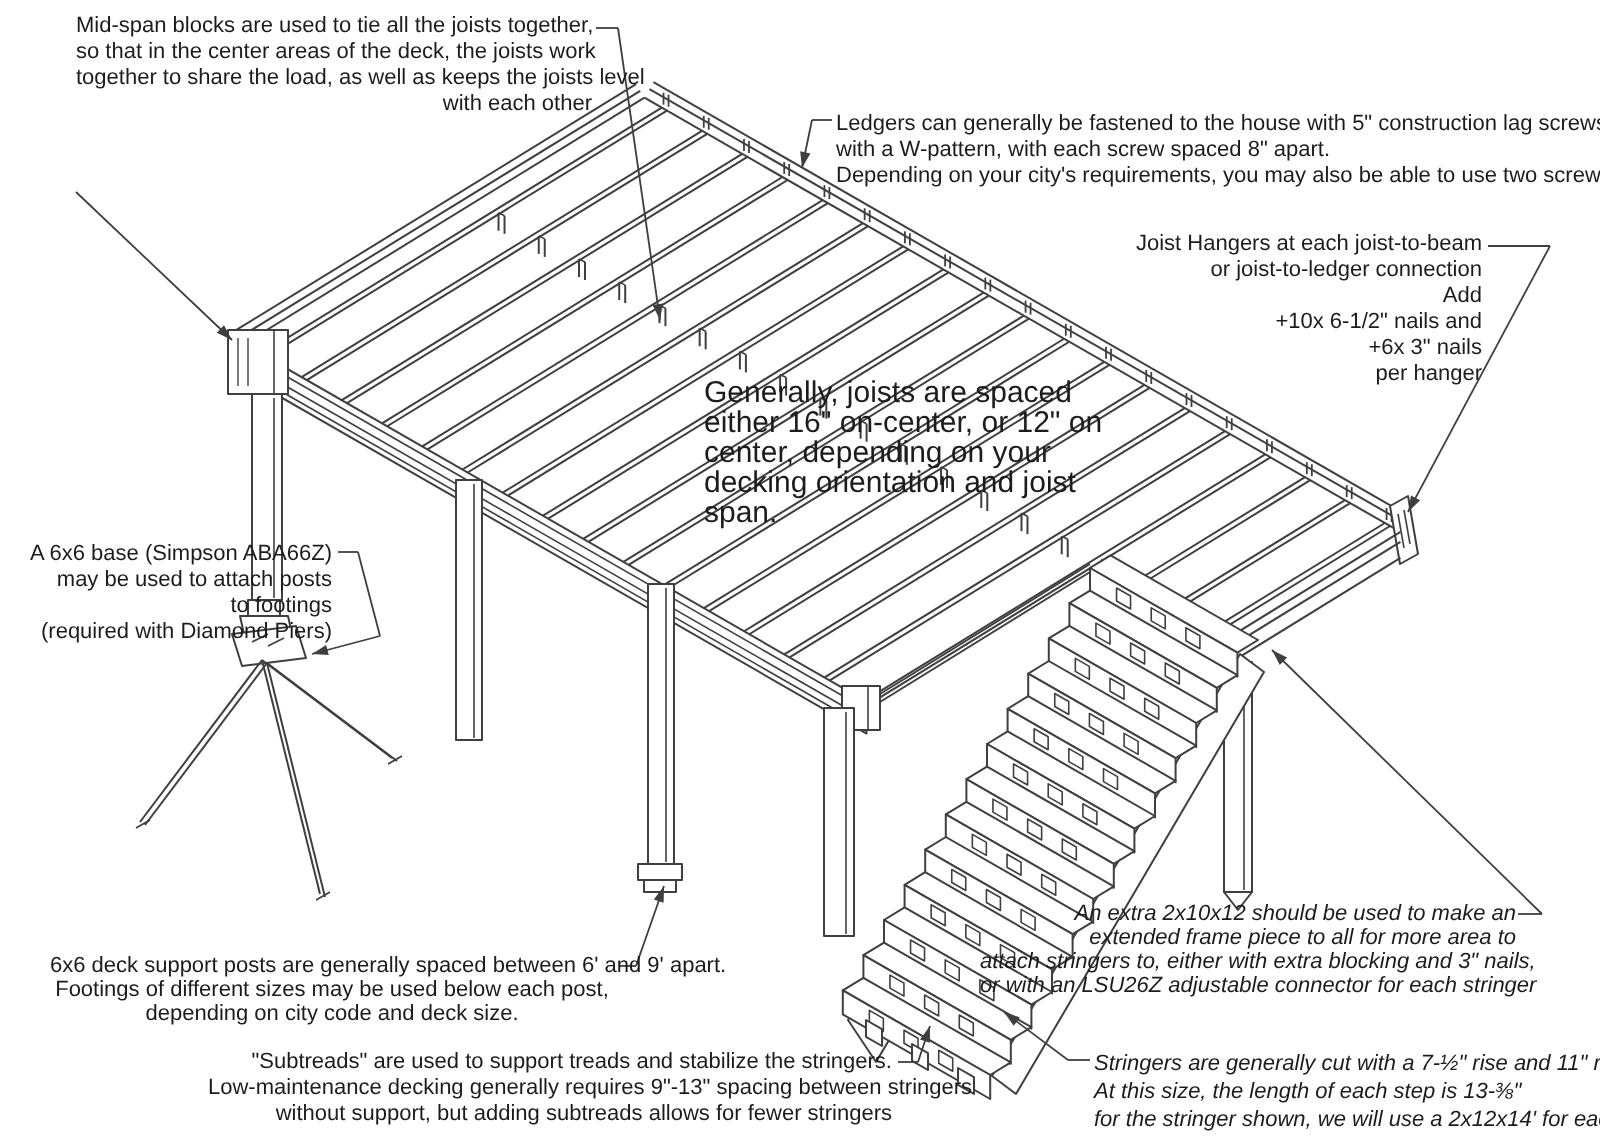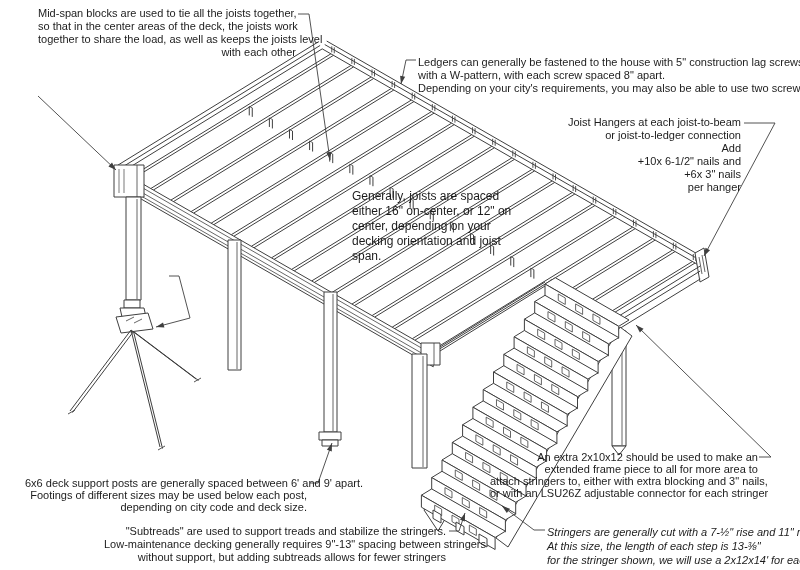--- a/index.html
+++ b/index.html
@@ -5,25 +5,25 @@
   html,body{margin:0;padding:0;background:#fff;}
   .stage{position:relative;width:800px;height:570px;background:#fff;overflow:hidden;
          font-family:"Liberation Sans",sans-serif;}
   .stage svg{position:absolute;left:0;top:0;}
   .ann{position:absolute;font-size:11px;line-height:13px;color:#1c1c1c;white-space:pre;}
   .r{text-align:right;}
   .a1{left:38px;top:7px;width:258px;}
   .a2{left:36px;top:53px;width:270px;}
   .a3{left:418px;top:56px;width:380px;}
   .a4{left:563px;top:116px;width:178px;}
-  .a5{left:352px;top:189px;width:200px;font-size:12px;line-height:15px;}
+  .a5{left:352px;top:189px;width:200px;font-size:15px;line-height:15px;}
   .a6{left:4px;top:271px;width:162px;}
-  .a7{left:25px;top:477px;width:282px;line-height:12px;}
+  .a7{left:25px;top:477px;width:282px;line-height:12px;text-align:center;}
   .a8{left:104px;top:525px;width:342px;}
-  .a9{left:490px;top:451px;width:268px;line-height:12px;}
+  .a9{left:490px;top:451px;width:268px;line-height:12px;font-style:italic;}
   .a10{left:547px;top:525px;width:252px;line-height:14px;font-style:italic;}
 </style>
 </head>
 <body>
 
 <div class="stage">
 
   <svg id="deck-svg" width="800" height="570" viewBox="0 0 800 570">
       <line x1="130.67" y1="176.98" x2="330.89000000000004" y2="53.84" stroke="#3f3f3f" stroke-width="1"></line>
       <line x1="133.27100000000002" y1="178.474" x2="333.49100000000004" y2="55.334" stroke="#3f3f3f" stroke-width="1"></line>
@@ -314,20 +314,24 @@
 or joist-to-ledger connection
 Add
 +10x 6-1/2" nails and
 +6x 3" nails
 per hanger</div>
   <div class="ann a5">Generally, joists are spaced
 either 16" on-center, or 12" on
 center, depending on your
 decking orientation and joist
 span.</div>
+  <div class="ann a6 r">A 6x6 base (Simpson ABA66Z)
+may be used to attach posts
+to footings
+(required with Diamond Piers)</div>
   <div class="ann a7 r">6x6 deck support posts are generally spaced between 6' and 9' apart.
 Footings of different sizes may be used below each post,
 depending on city code and deck size.</div>
   <div class="ann a8 r">"Subtreads" are used to support treads and stabilize the stringers.
 Low-maintenance decking generally requires 9"-13" spacing between stringers
 without support, but adding subtreads allows for fewer stringers</div>
   <div class="ann a9 r">An extra 2x10x12 should be used to make an
 extended frame piece to all for more area to
 attach stringers to, either with extra blocking and 3" nails,
 or with an LSU26Z adjustable connector for each stringer</div>

